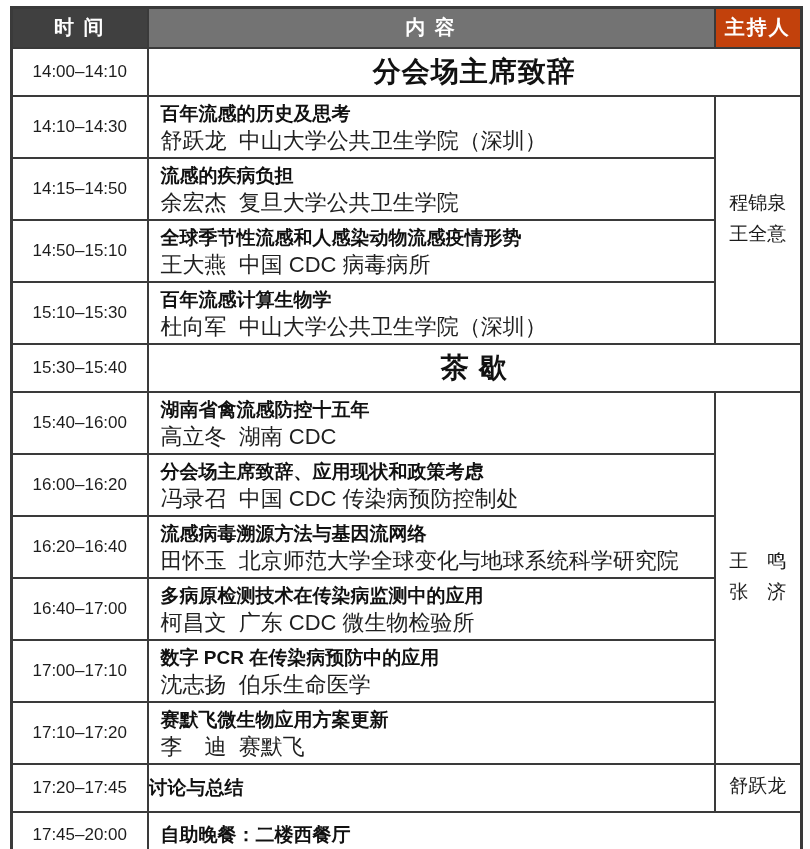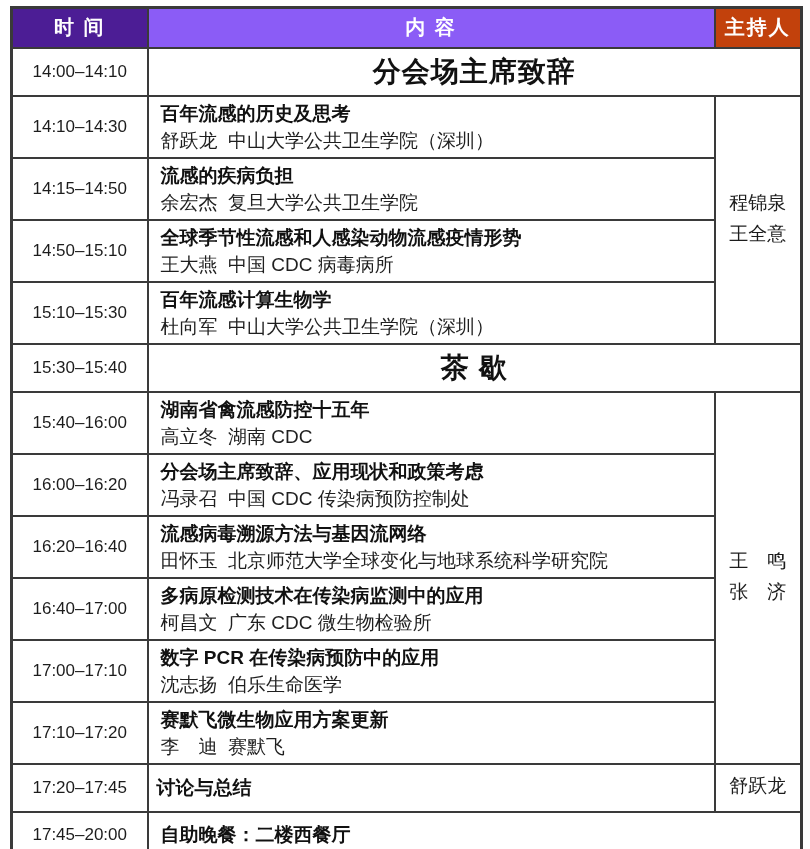--- a/index.html
+++ b/index.html
@@ -55,21 +55,21 @@
     padding: 3px 10px 3px 12px;
   }
   .title {
     font-size: 19px;
     font-weight: bold;
     color: #111111;
     line-height: 27px;
     white-space: pre-wrap;
   }
   .speaker {
-    font-size: 19px;
+    font-size: 22px;
     font-weight: normal;
     color: #1f1f1f;
     line-height: 27px;
     white-space: pre-wrap;
   }
   td.span-center {
     text-align: center;
     font-size: 28px;
     font-weight: bold;
     color: #111111;
@@ -86,37 +86,37 @@
     text-align: center;
     font-size: 19px;
     color: #1c1c1c;
   }
   td.mod .mod-line {
     line-height: 31px;
     white-space: pre;
     font-family: Liberation Mono, monospace;
   }
   td.title-only {
-    padding-left: 8px;
+    padding-left: 0;
   }
 </style>
 </head>
 <body>
 
 <div class="page">
   <table class="schedule">
     <colgroup>
       <col class="c-time">
       <col class="c-content">
       <col class="c-mod">
     </colgroup>
     <tbody>
       <tr class="hdr">
-        <th class="head-cell" style="background: #4c1d95; color: rgb(255, 255, 255);">时  间</th>
-        <th class="head-cell" style="background: #8b5cf6; color: rgb(255, 255, 255);">内  容</th>
+        <th class="head-cell" style="background: #404040; color: rgb(255, 255, 255);">时  间</th>
+        <th class="head-cell" style="background: #737373; color: rgb(255, 255, 255);">内  容</th>
         <th class="head-cell" style="background: #c2410c; color: rgb(255, 255, 255);">主持人</th>
       </tr>
 
       <tr class="single">
         <td class="time">14:00–14:10</td>
         <td class="span-center" colspan="2">分会场主席致辞</td>
       </tr>
 
       <tr class="double">
         <td class="time">14:10–14:30</td>

